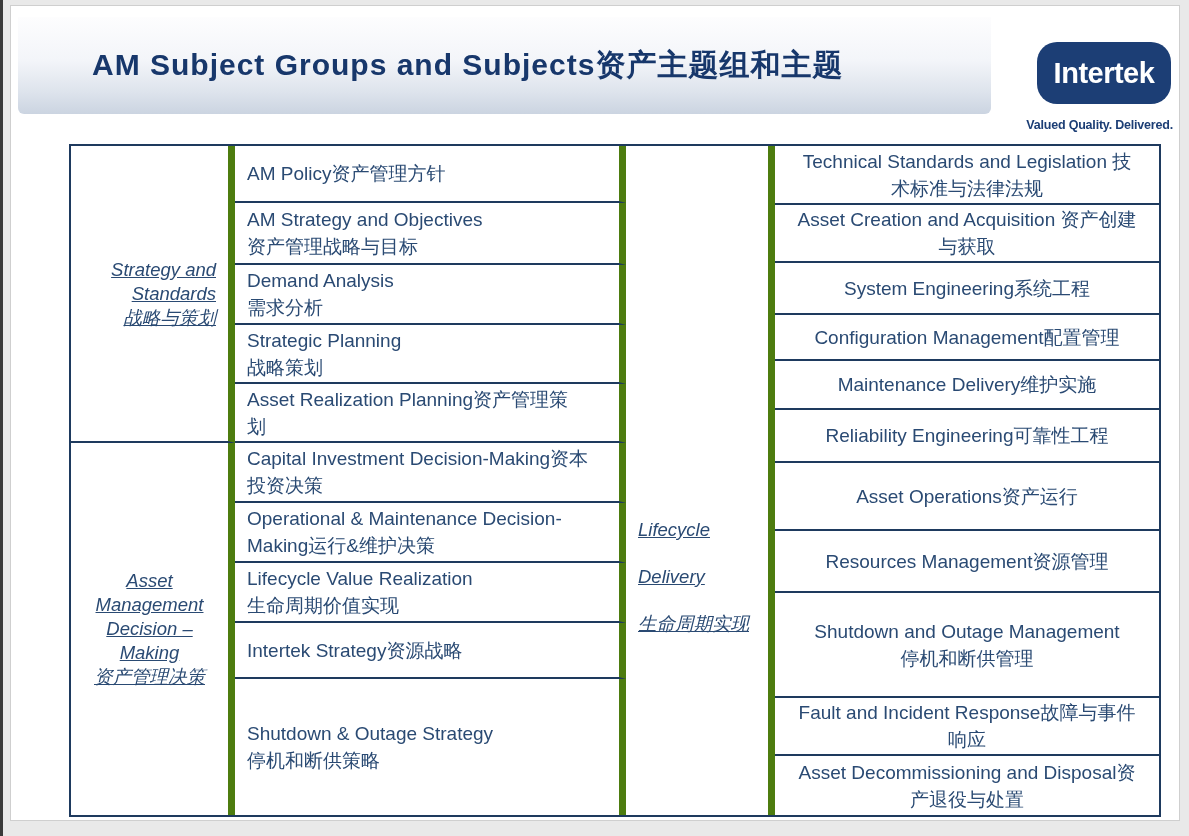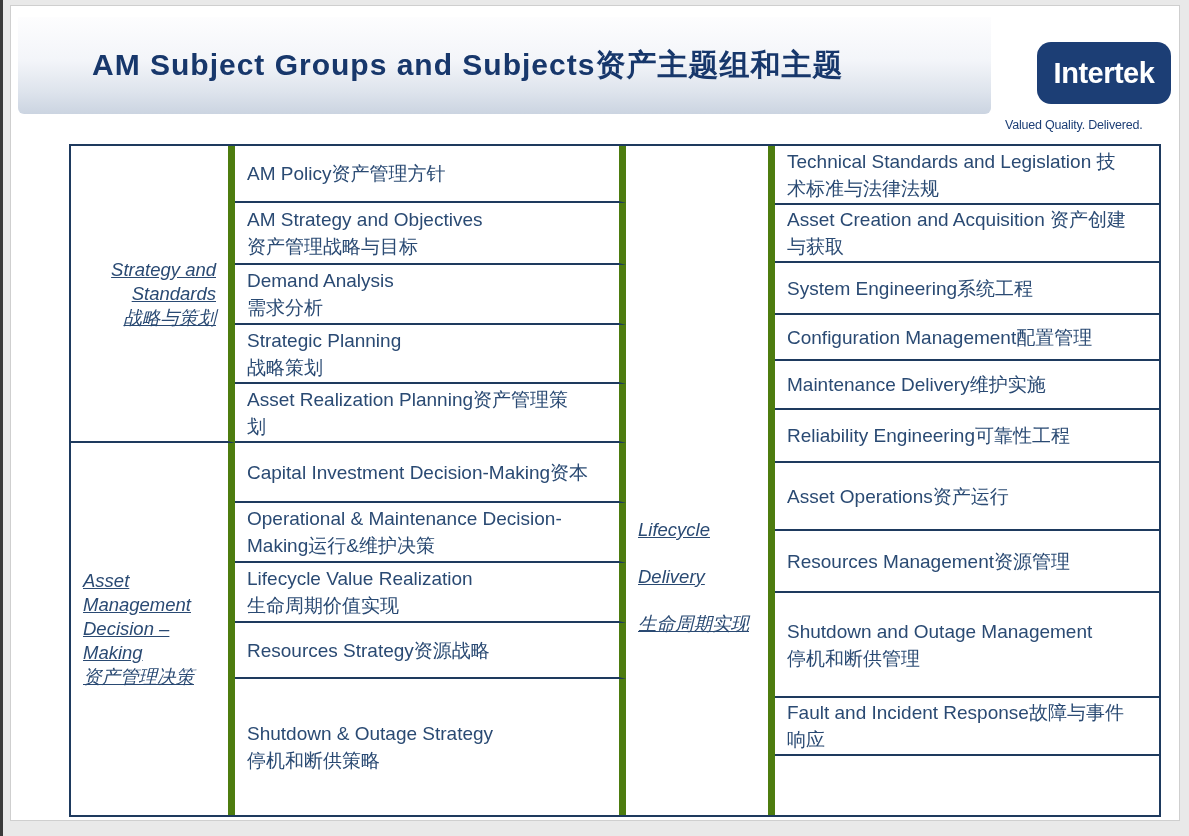--- a/index.html
+++ b/index.html
@@ -25,30 +25,30 @@
     border-radius: 0 0 6px 6px;
     display: flex; align-items: center;
   }
   .slide-title {
     padding-left: 74px;
     font-size: 30px; font-weight: bold; letter-spacing: 1px;
     color: #17376b; white-space: nowrap;
   }
   .logo-box {
     position: absolute; left: 1026px; top: 36px; width: 134px; height: 62px;
-    background: #1c3e75; border-radius: 14px;
+    background: #1c3e75; border-radius: 20px;
     display: flex; align-items: center; justify-content: center;
   }
   .logo-text {
     color: #ffffff; font-size: 29px; font-weight: bold; letter-spacing: -0.5px;
   }
   .logo-tagline {
     position: absolute; left: 994px; top: 112px; width: 168px;
-    text-align: left;
-    font-size: 12.5px; font-weight: normal; letter-spacing: -0.2px;
+    text-align: right;
+    font-size: 12.5px; font-weight: bold; letter-spacing: -0.2px;
     color: #1c3e75; white-space: nowrap;
   }
   
   .tbl {
     position: absolute; left: 58px; top: 138px;
     display: inline-flex;
     border: 2px solid #1e3a5e;
     background: #fff;
   }
   .half { display: grid; }
@@ -59,32 +59,32 @@
   .cell {
     border-right: 7px solid #4d7c0f;
     border-bottom: 2px solid #1e3a5e;
     display: flex; flex-direction: column; justify-content: center;
     padding: 5px 12px;
     font-size: 19px; line-height: 27px;
     color: #2a4a73;
     overflow: hidden;
   }
   .noB { border-bottom: none; }
-  .noR { border-right: none; }
+  .noR { border-right: none; align-items: center; }
   .subj { grid-column: 2; }
   .r1{grid-row:1} .r2{grid-row:2} .r3{grid-row:3} .r4{grid-row:4} .r5{grid-row:5}
   .r6{grid-row:6} .r7{grid-row:7} .r8{grid-row:8} .r9{grid-row:9} .r10{grid-row:10}
   .r11{grid-row:11}
   .group {
     grid-column: 1;
     font-style: italic; font-size: 18.5px; line-height: 24px;
   }
   .group div { text-decoration: underline; }
   .g1 { grid-row: 1 / 6; text-align: right; }
-  .g2 { grid-row: 6 / 11; }
+  .g2 { grid-row: 6 / 11; text-align: center; }
   .g3 { grid-row: 1 / 12; justify-content: flex-start; padding-top: 372px; }
   .g3 div { margin-bottom: 23px; }
 </style>
 </head>
 <body>
 
 <div class="edge-strip"></div>
 
 <div class="slide">
 
@@ -126,31 +126,32 @@
       <div class="cell subj r4">
           <div>Strategic Planning</div>
           <div>战略策划</div>
         </div>
       <div class="cell subj r5">
           <div>Asset Realization Planning资产管理策</div>
           <div>划</div>
         </div>
       <div class="cell subj r6">
           <div>Capital Investment Decision-Making资本</div>
+          <div>投资决策</div>
         </div>
       <div class="cell subj r7">
           <div>Operational &amp; Maintenance Decision-</div>
           <div>Making运行&amp;维护决策</div>
         </div>
       <div class="cell subj r8">
           <div>Lifecycle Value Realization</div>
           <div>生命周期价值实现</div>
         </div>
       <div class="cell subj r9">
-          <div>Resources Strategy资源战略</div>
+          <div>Intertek Strategy资源战略</div>
         </div>
       <div class="cell subj r10 noB">
           <div>Shutdown &amp; Outage Strategy</div>
           <div>停机和断供策略</div>
         </div>
     </div>
 
     <div class="half right">
       <div class="cell group g3 noB">
           <div>Lifecycle</div>
@@ -184,16 +185,20 @@
           <div>Resources Management资源管理</div>
         </div>
       <div class="cell subj noR r9">
           <div>Shutdown and Outage Management</div>
           <div>停机和断供管理</div>
         </div>
       <div class="cell subj noR r10">
           <div>Fault and Incident Response故障与事件</div>
           <div>响应</div>
         </div>
+      <div class="cell subj noR r11 noB">
+          <div>Asset Decommissioning and Disposal资</div>
+          <div>产退役与处置</div>
+        </div>
     </div>
 
   </div>
 </div>
 
 </body></html>

